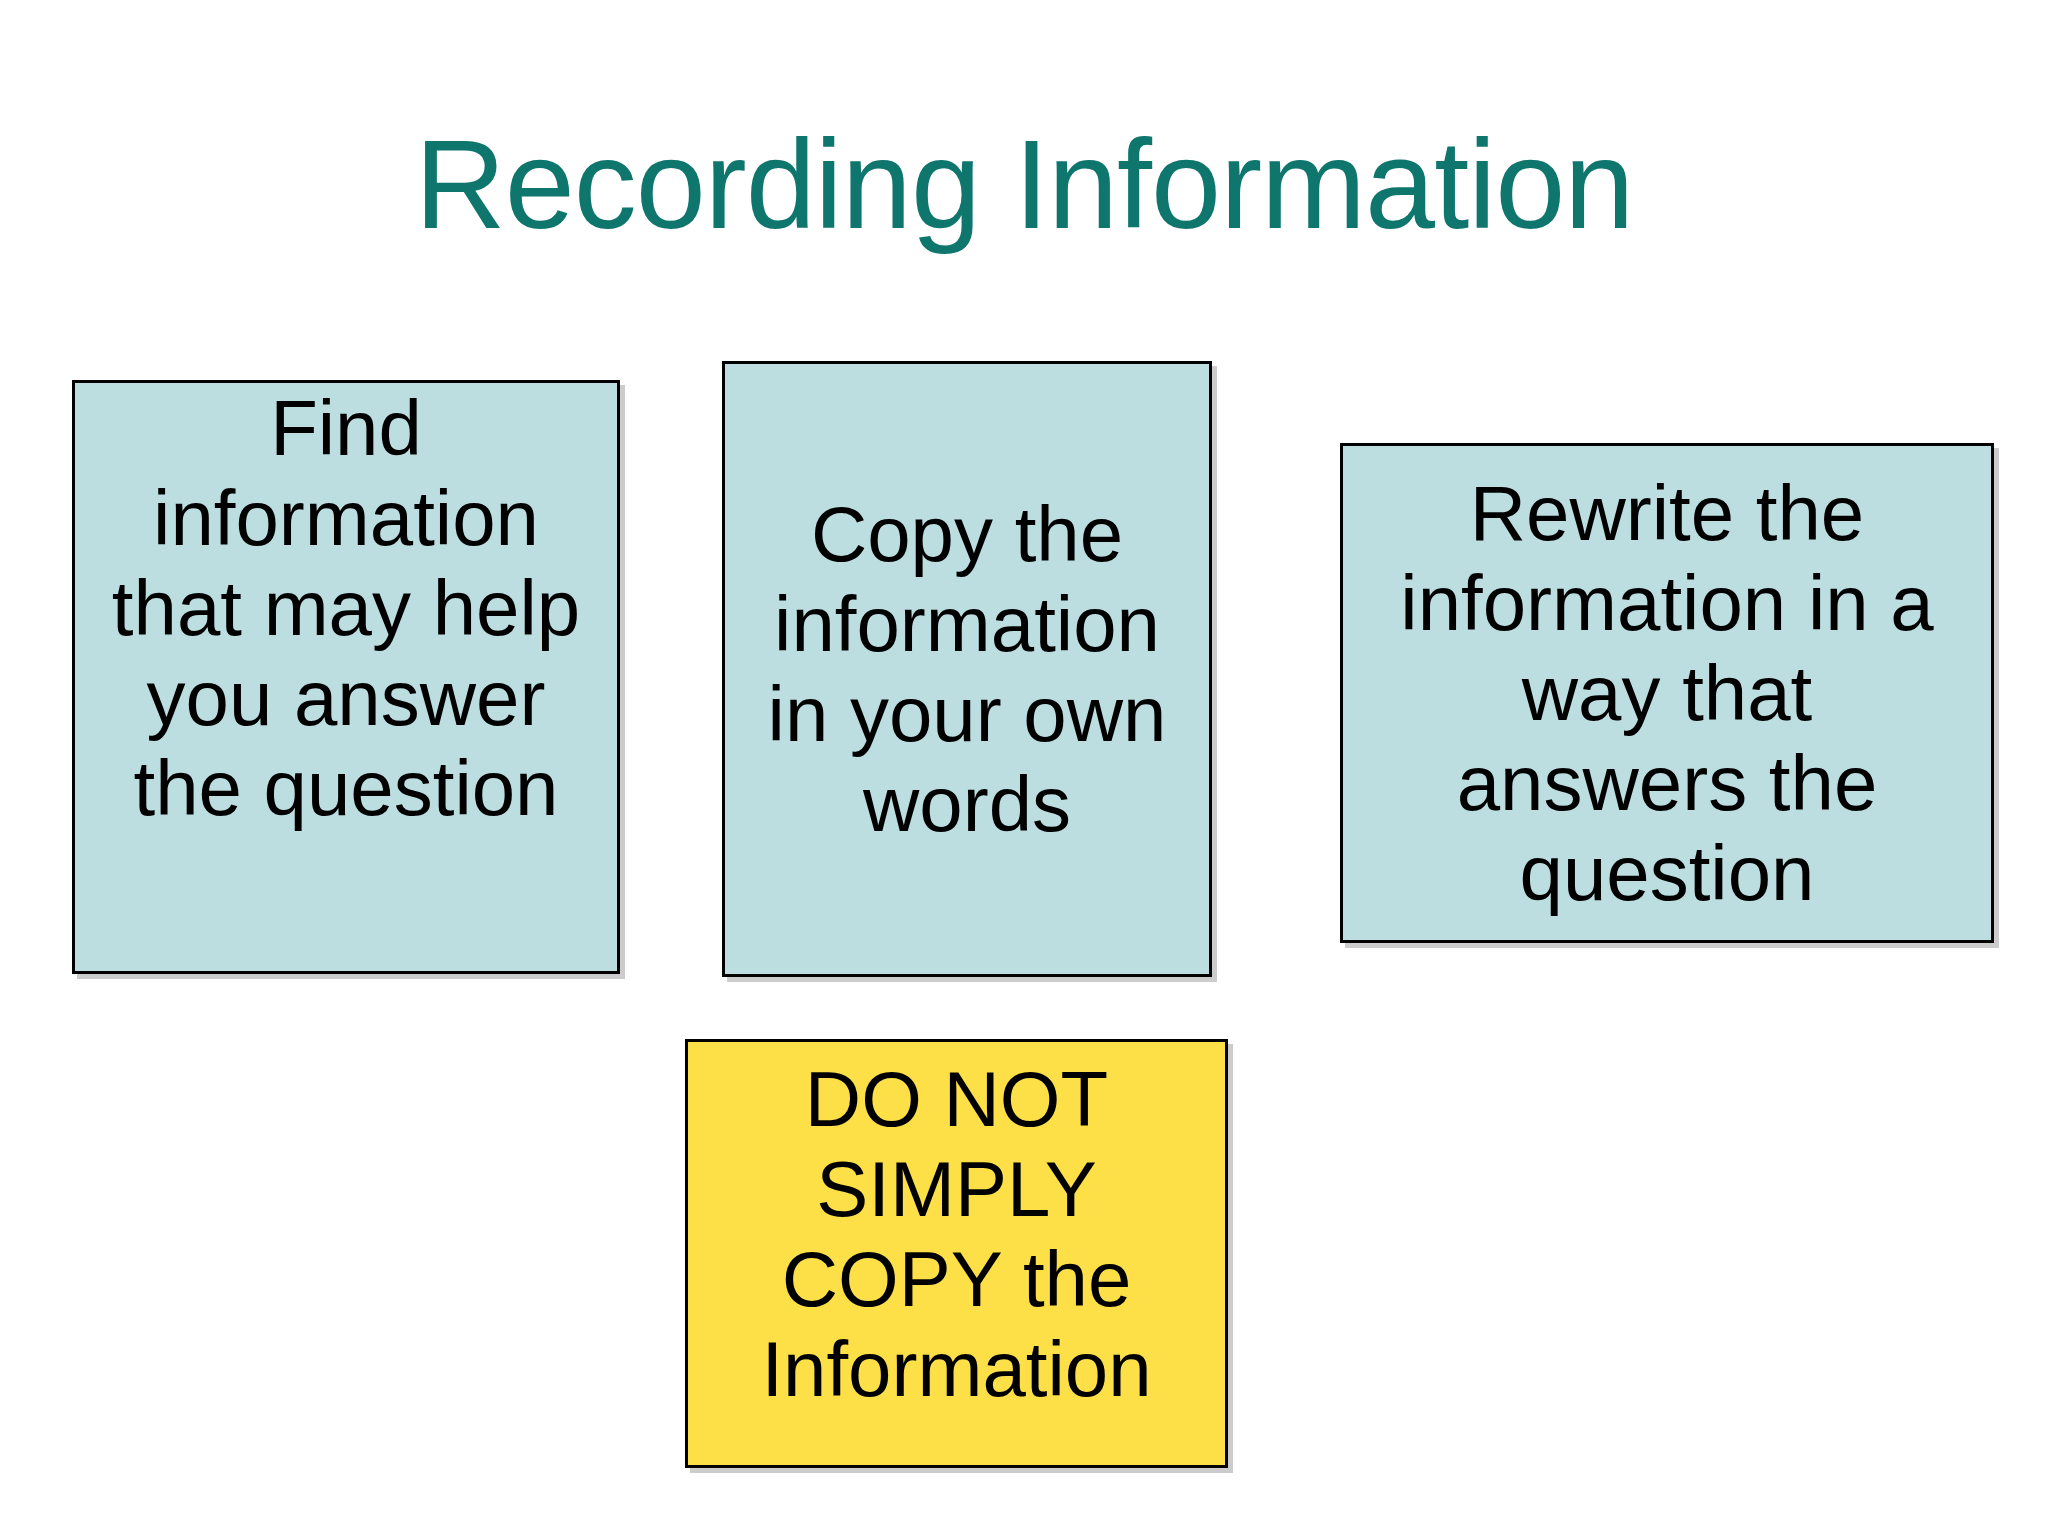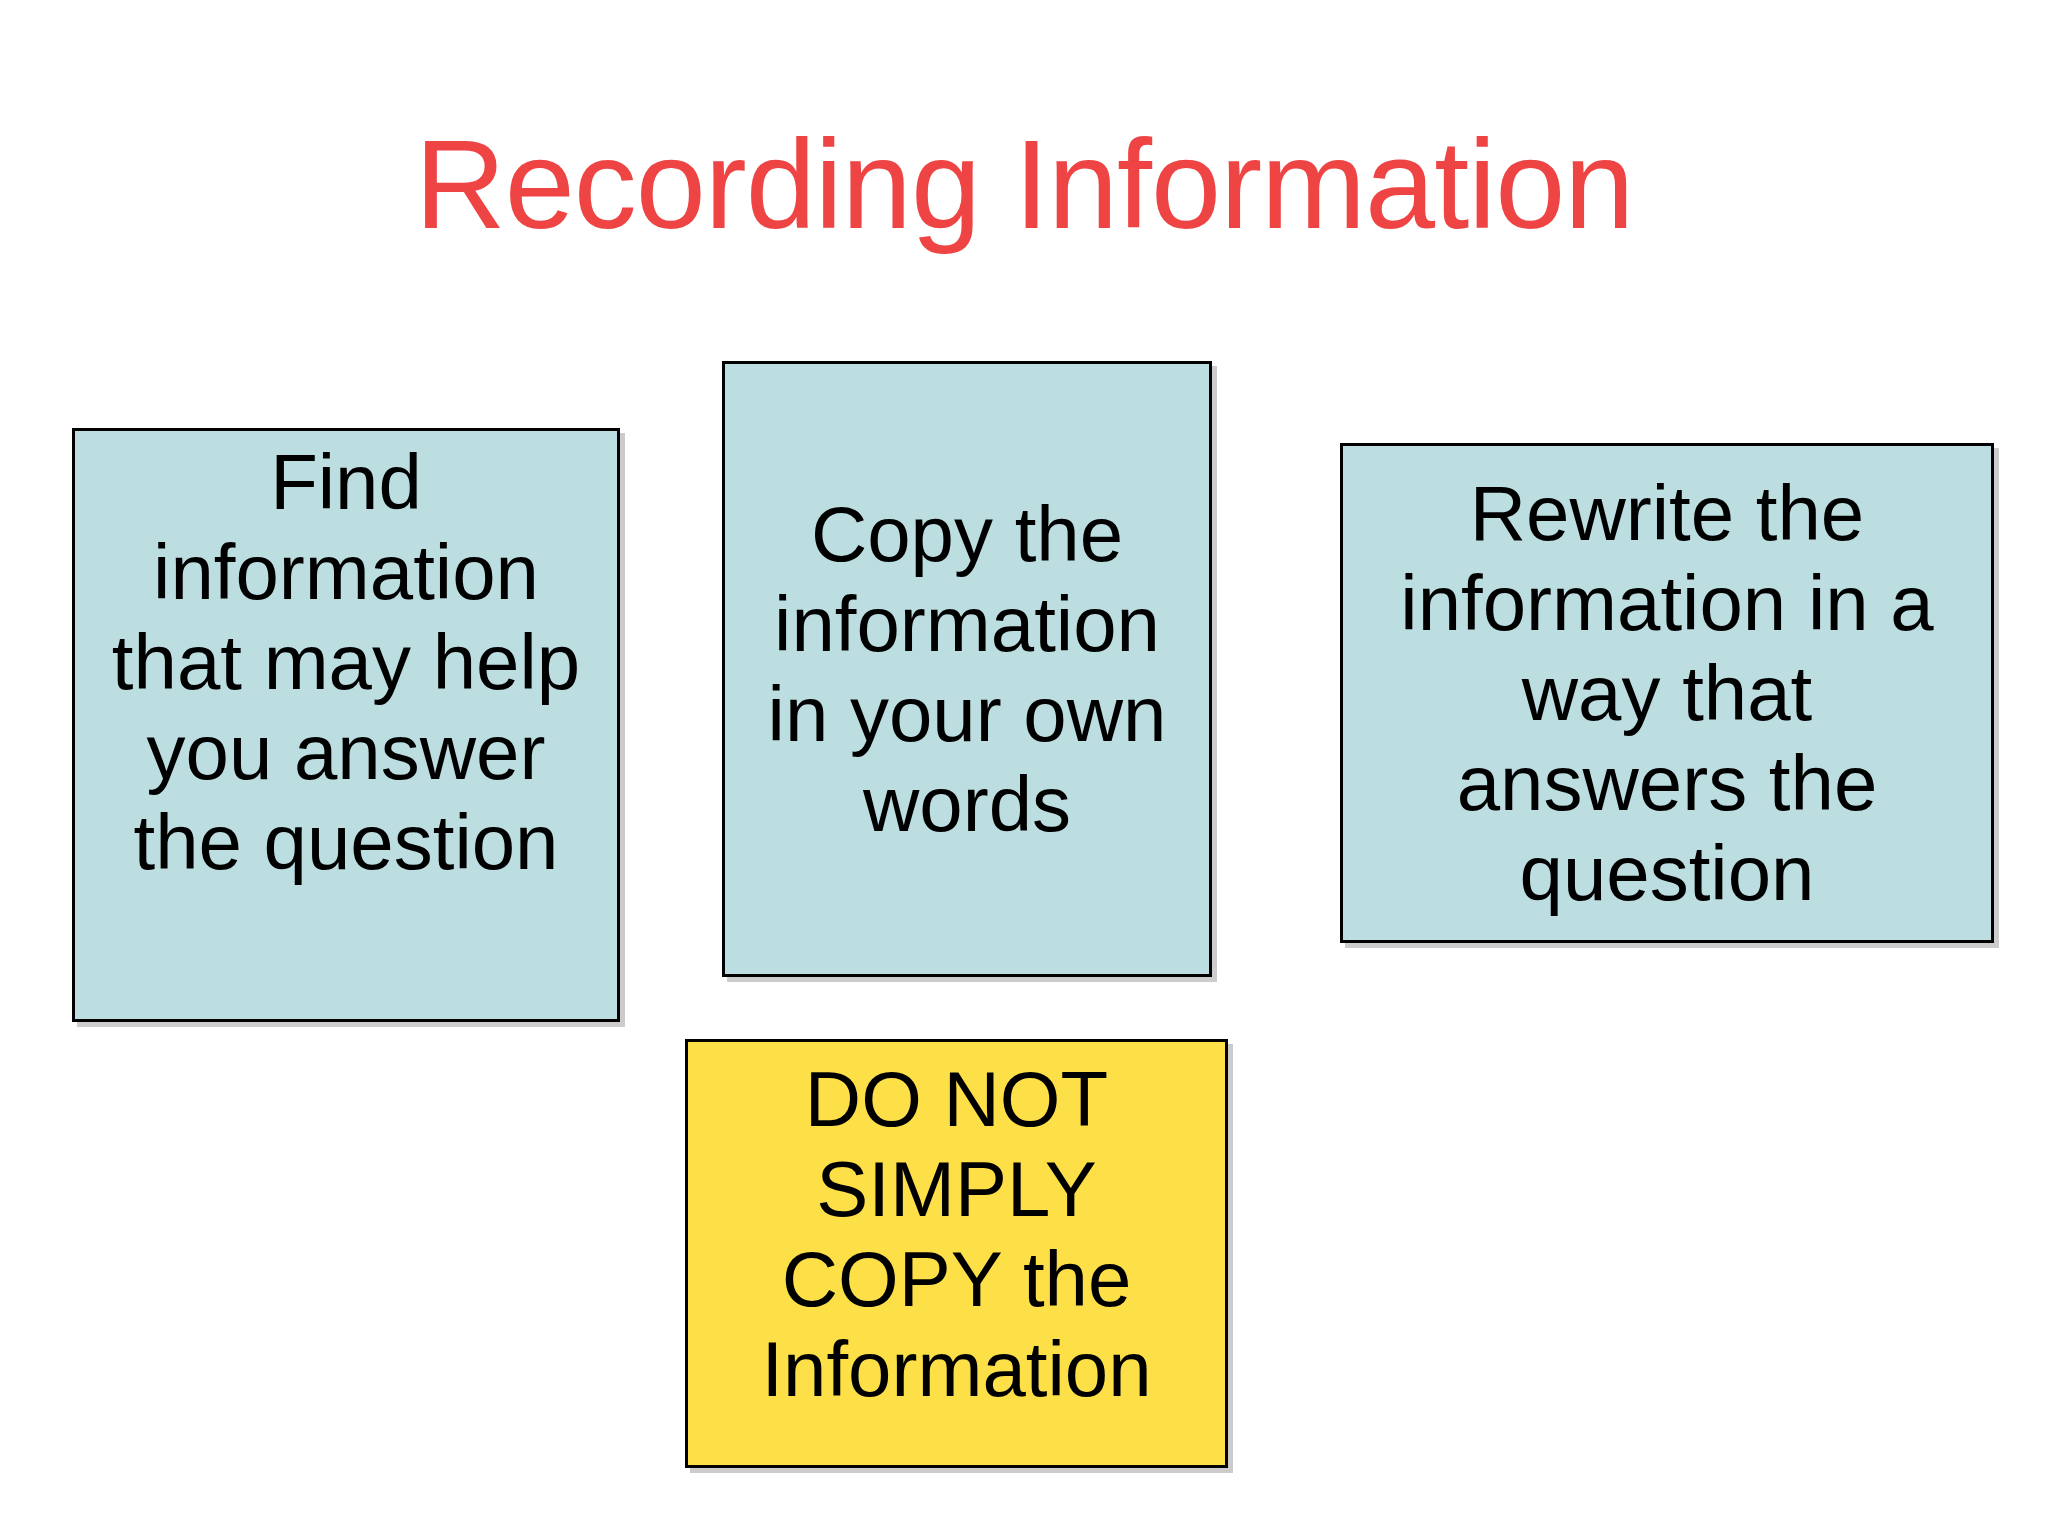--- a/index.html
+++ b/index.html
@@ -18,21 +18,21 @@
   }
   .title {
     position: absolute;
     left: 0;
     top: 112px;
     width: 100%;
     text-align: center;
     font-size: 126px;
     line-height: 145px;
     font-weight: 400;
-    color: #ef4444;
+    color: #0f766e;
     letter-spacing: -1px;
   }
   .box {
     position: absolute;
     box-sizing: border-box;
     border: 3px solid #000000;
     box-shadow: 5px 5px 0 rgba(0, 0, 0, 0.20);
     display: flex;
     justify-content: center;
     align-items: center;
@@ -44,22 +44,20 @@
     line-height: 90px;
     white-space: pre-line;
     color: #000000;
   }
   .box-find {
     left: 72px;
     top: 380px;
     width: 548px;
     height: 594px;
     align-items: flex-start;
-    padding-top: 6px;
-    margin-top: 48px;
   }
   .box-copy {
     left: 722px;
     top: 361px;
     width: 490px;
     height: 616px;
   }
   .box-rewrite {
     left: 1340px;
     top: 443px;

